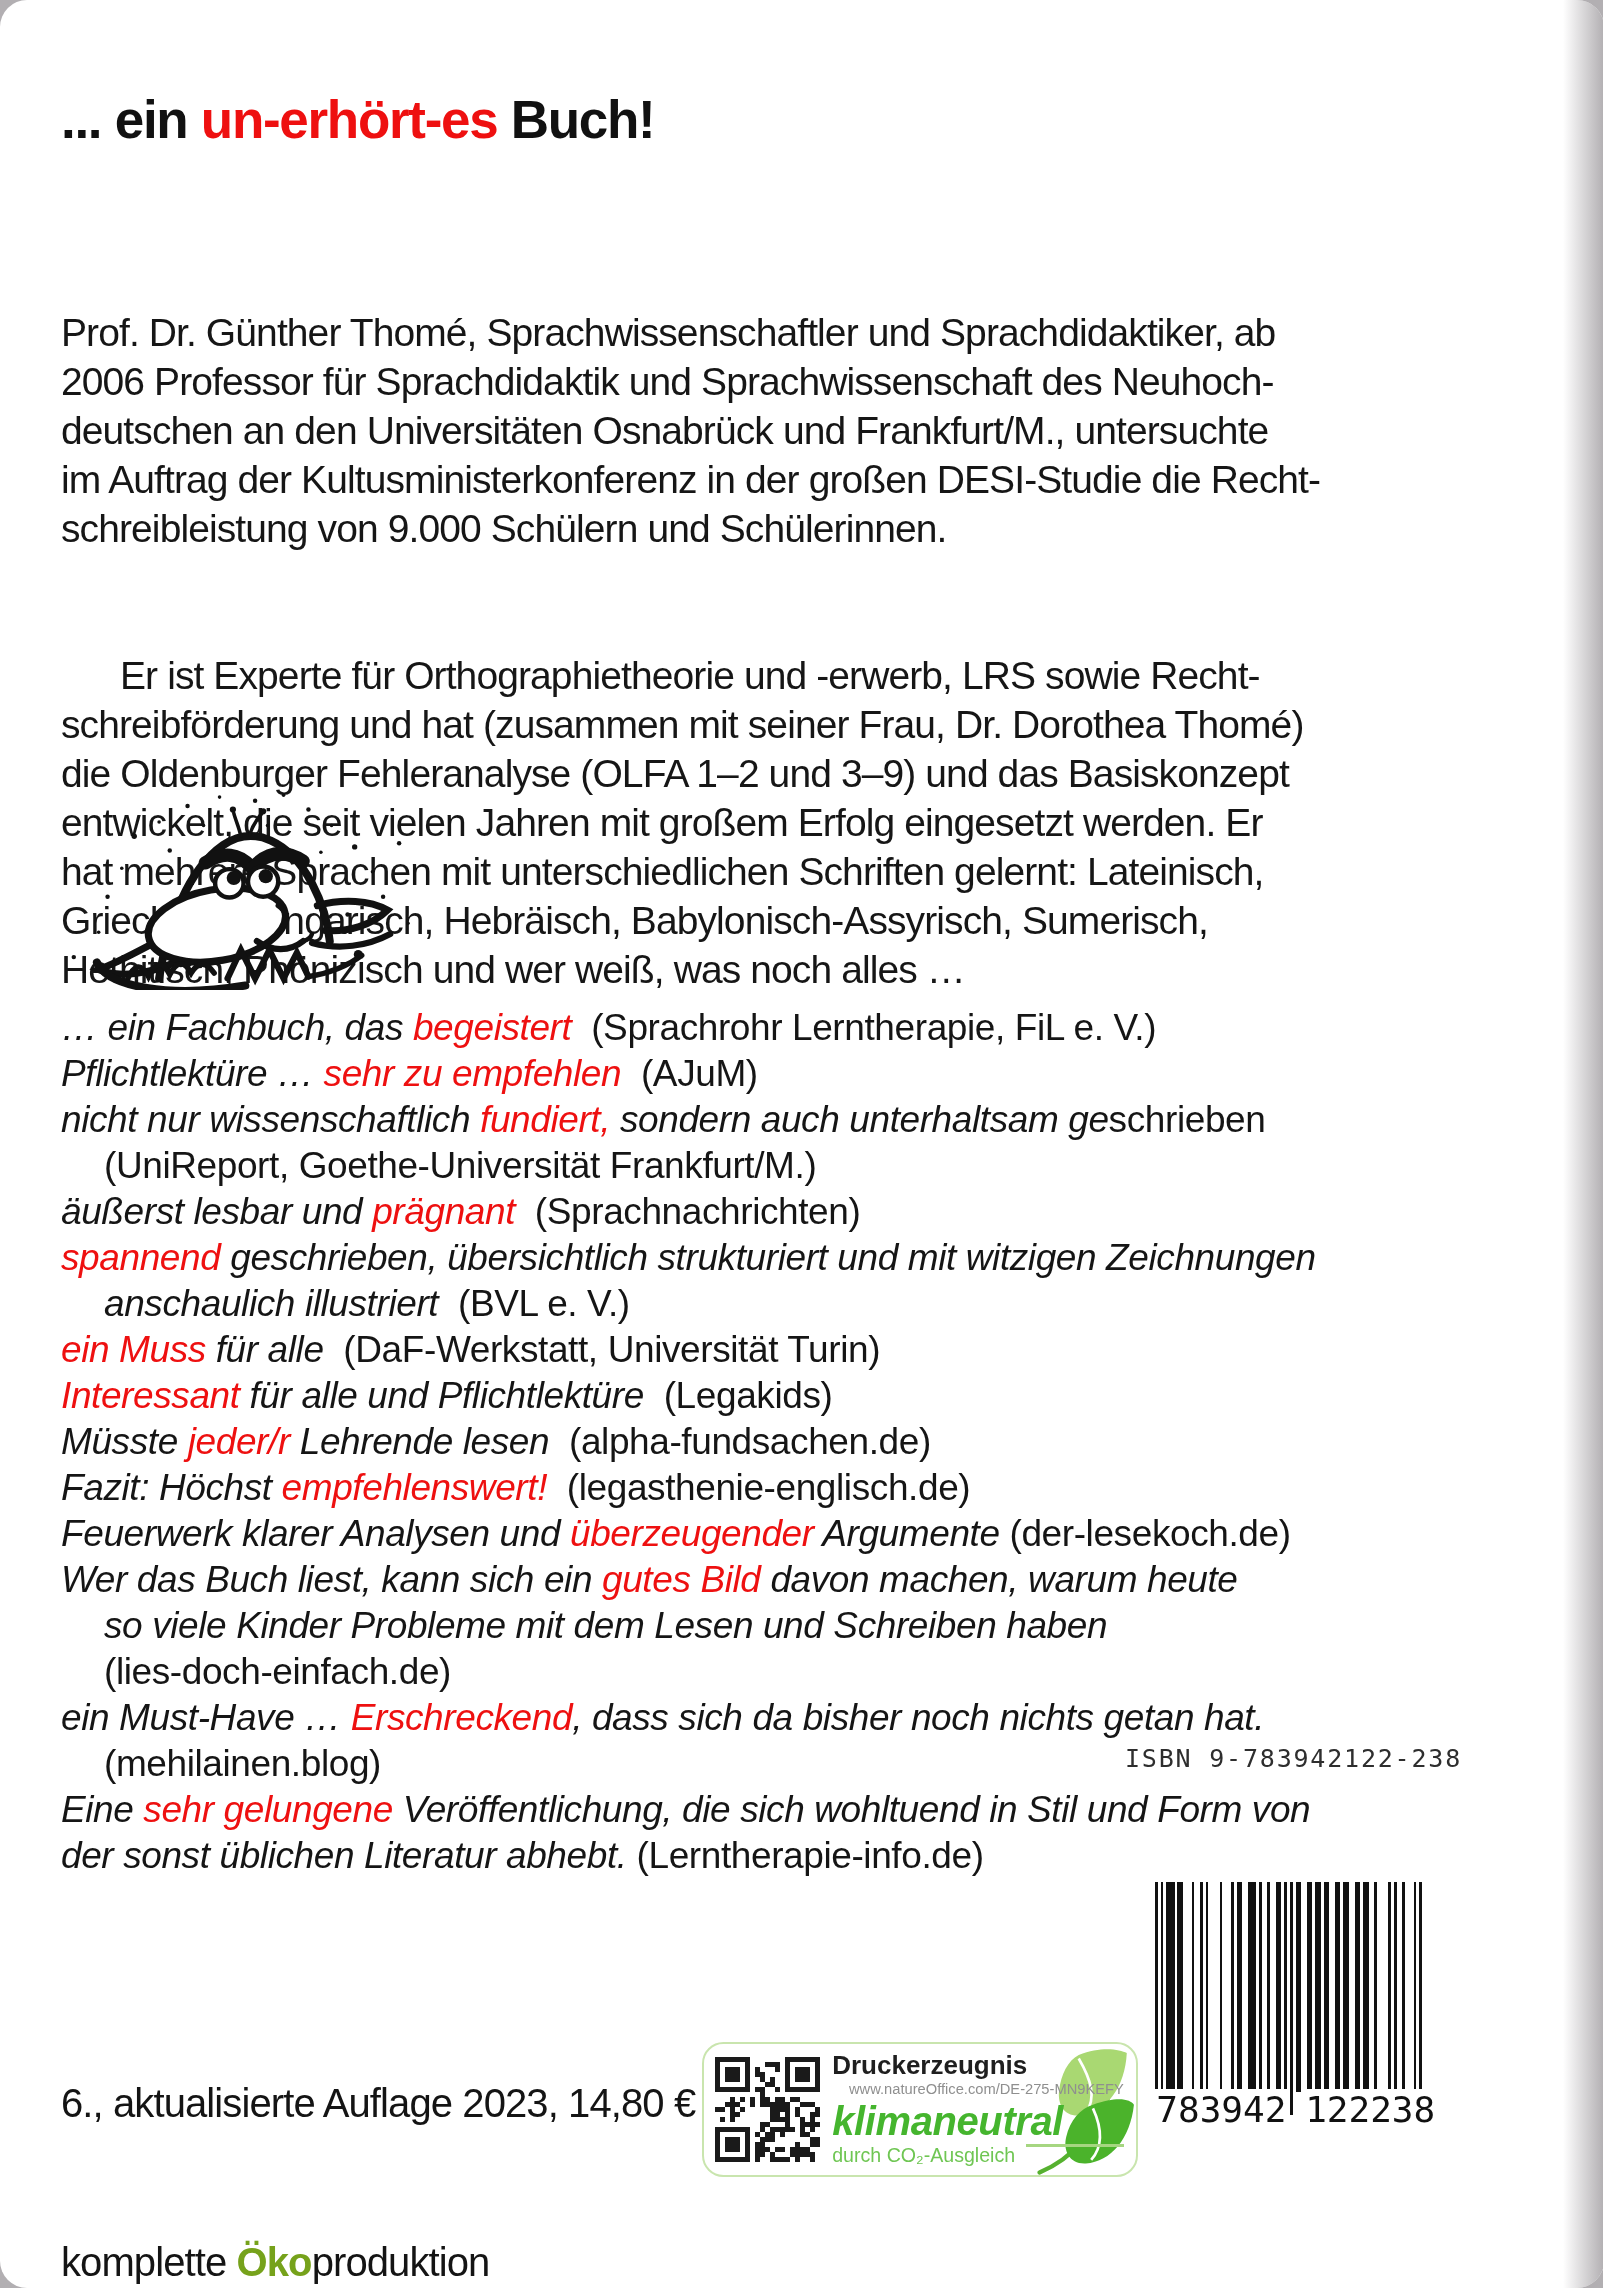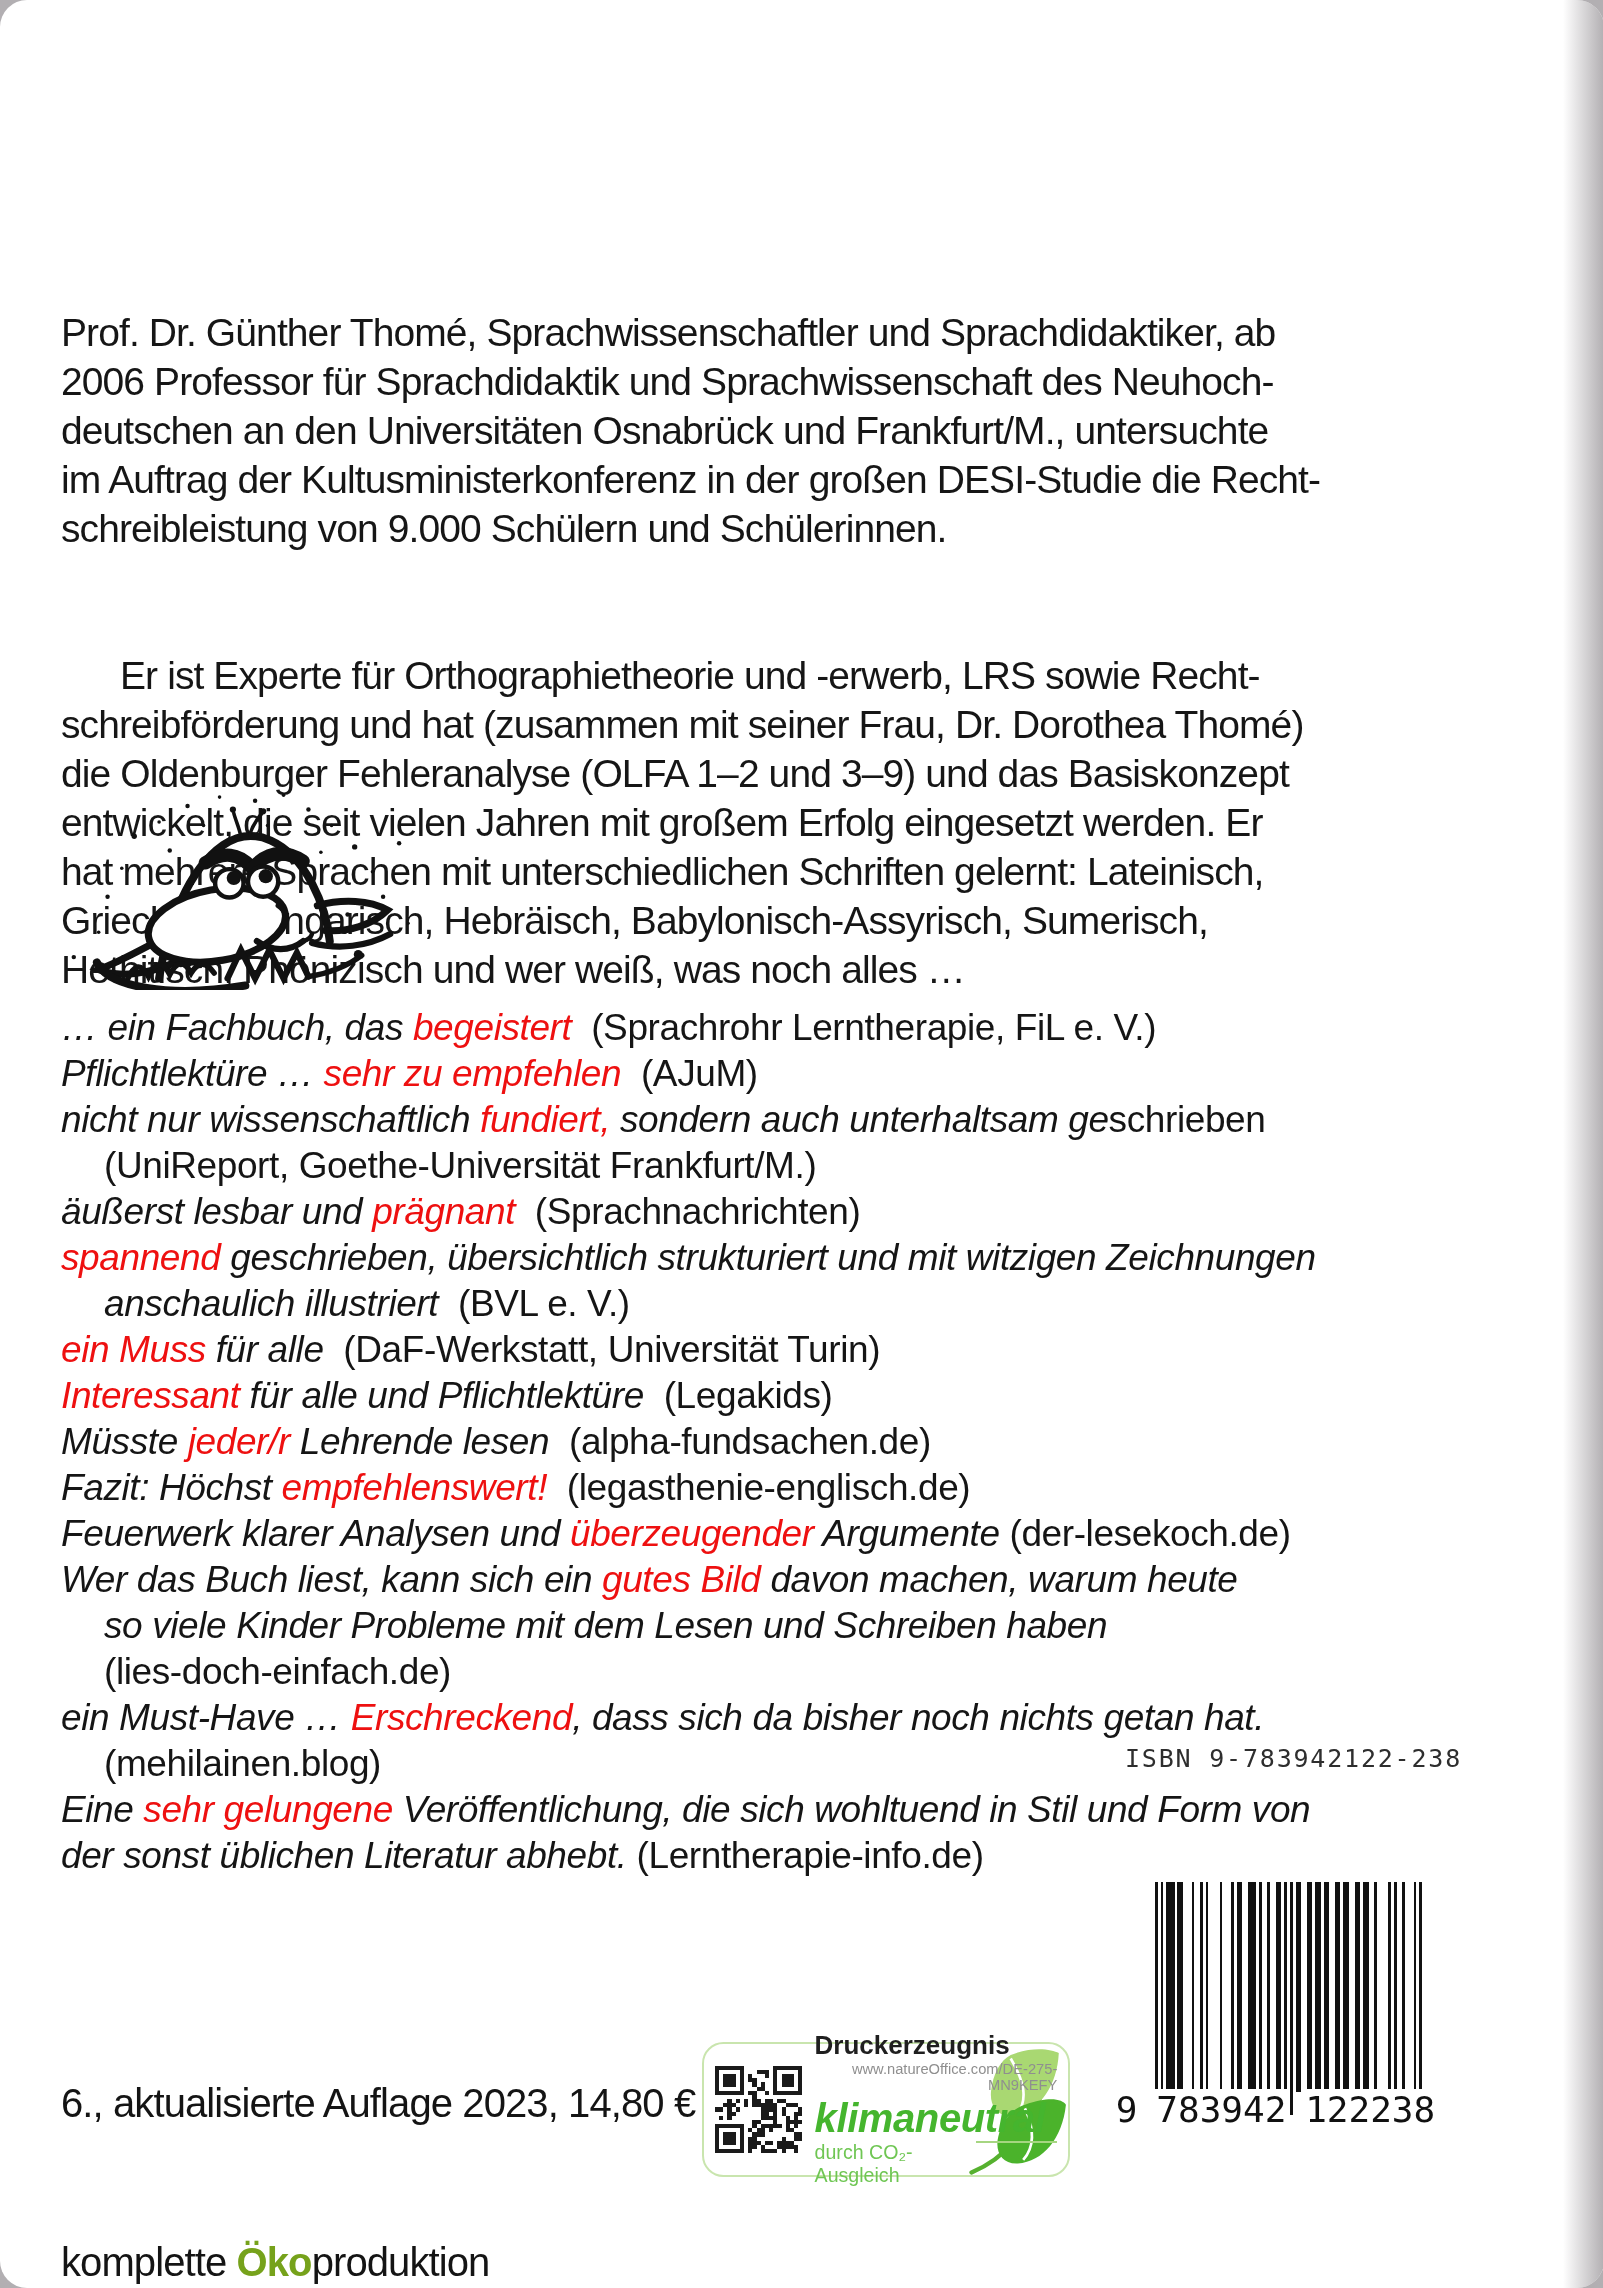--- a/index.html
+++ b/index.html
@@ -31,38 +31,39 @@
   .barcode-svg { position:absolute; left:1155px; top:1882px; }
   .bar-digits { position:absolute; left:1114px; top:2089px; width:323px; display:flex;
     justify-content:space-between; font-family:"DejaVu Sans Mono","Liberation Mono",monospace;
     font-size:36px; color:#111; }
   .bar-digits span { background:#fff; padding:0 1.8px; }
 
   .pub { position:absolute; left:61px; top:1971px; font-size:40px; letter-spacing:-0.9px;
     line-height:53px; color:#141414; white-space:pre; }
   .pub .eco { color:var(--eco); font-weight:bold; }
 
-  .klima { position:absolute; left:702px; top:2042px; width:368px; height:135px;
+  .klima { position:absolute; left:702px; top:2042px; width:436px; height:135px;
     border:2.7px solid #c9e5ae; border-radius:21.4px; background:#fff; display:flex;
     align-items:center; padding:9px 10.7px; }
   .klima-text { margin-left:12.5px; position:relative; z-index:2; }
   .k-head { font-size:26px; font-weight:bold; color:#1f1f1f; line-height:1.05; }
   .k-url  { font-size:14.7px; color:#8f8f8f; margin-top:1.8px;text-align:right; }
   .k-brand{ font-size:40px; font-weight:bold; color:var(--kgreen); line-height:1.05;
     margin-top:3.6px; letter-spacing:-0.4px;font-style:italic; }
   .k-sub  { display:flex; align-items:flex-start; font-size:19.6px; color:var(--klight); margin-top:1.8px; }
   .k-sub .rule { width:98px; height:2.7px; background:#a6d681; margin-left:10.7px; }
   .leaves { position:absolute; right:1.8px; top:1.8px; z-index:1; }
 </style>
 </head>
 <body>
 
 <div class="page">
   <div class="cover">
 
+    <h1 class="title"><span>... ein </span><span class="hl">un-erhört-es</span><span> Buch!</span></h1>
 
     <div class="bio">
       <div><div class="t-line">Prof. Dr. Günther Thomé, Sprachwissenschaftler und Sprachdidaktiker, ab</div><div class="t-line">2006 Professor für Sprachdidaktik und Sprachwissenschaft des Neuhoch-</div><div class="t-line">deutschen an den Universitäten Osnabrück und Frankfurt/M., untersuchte</div><div class="t-line">im Auftrag der Kultusministerkonferenz in der großen DESI-Studie die Recht-</div><div class="t-line">schreibleistung von 9.000 Schülern und Schülerinnen.</div></div>
       <div><div class="t-line indent">Er ist Experte für Orthographietheorie und -erwerb, LRS sowie Recht-</div><div class="t-line">schreibförderung und hat (zusammen mit seiner Frau, Dr. Dorothea Thomé)</div><div class="t-line">die Oldenburger Fehleranalyse (OLFA 1–2 und 3–9) und das Basiskonzept</div><div class="t-line">entwickelt, die seit vielen Jahren mit großem Erfolg eingesetzt werden. Er</div><div class="t-line">hat mehrere Sprachen mit unterschiedlichen Schriften gelernt: Lateinisch,</div><div class="t-line">Griechisch, Ungarisch, Hebräisch, Babylonisch-Assyrisch, Sumerisch,</div><div class="t-line">Hethitisch, Phönizisch und wer weiß, was noch alles …</div></div>
     </div>
 
     <svg class="doodle" width="374" height="200" viewBox="0 0 420 225" fill="none" stroke="#111" stroke-linecap="round">
       <path d="M 128 212 C 138 150 160 90 200 62 C 235 38 275 58 300 105 C 312 128 318 150 320 170" stroke-width="9"></path>
       <path d="M 150 158 C 120 172 88 192 60 202 C 82 212 118 207 148 193" stroke-width="8"></path>
       <path d="M 220 52 C 218 42 214 34 212 26" stroke-width="4"></path>

